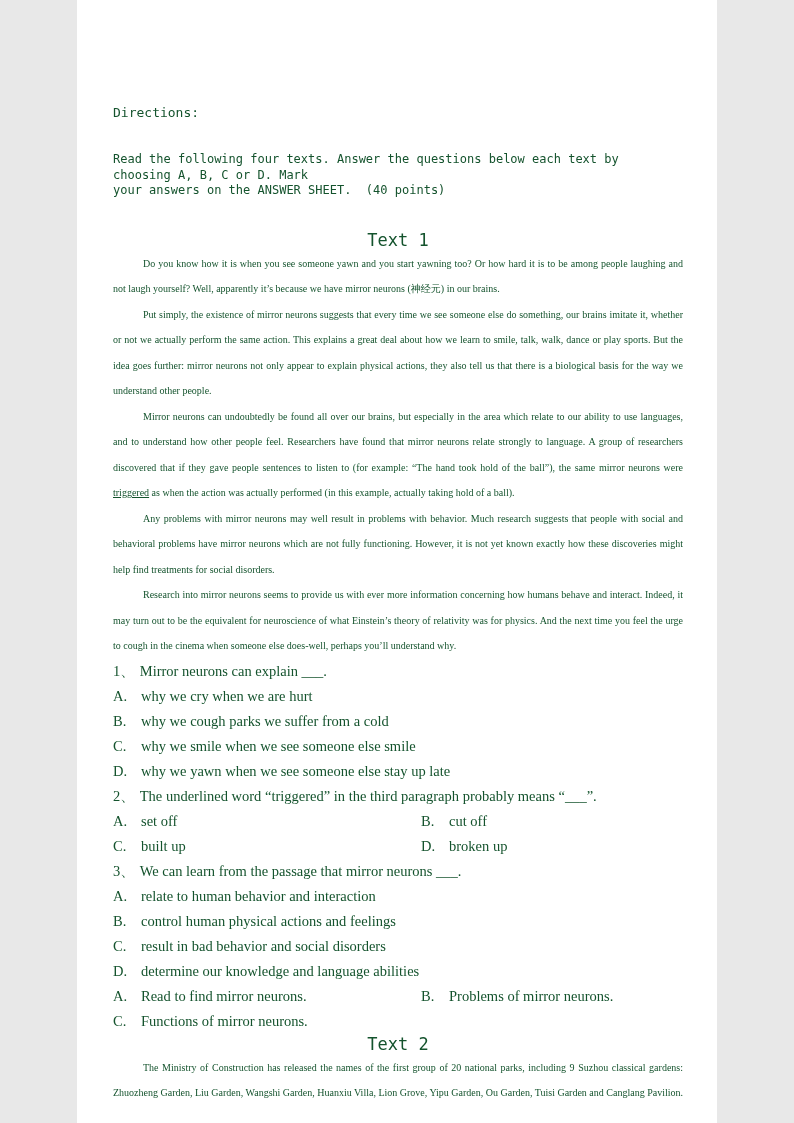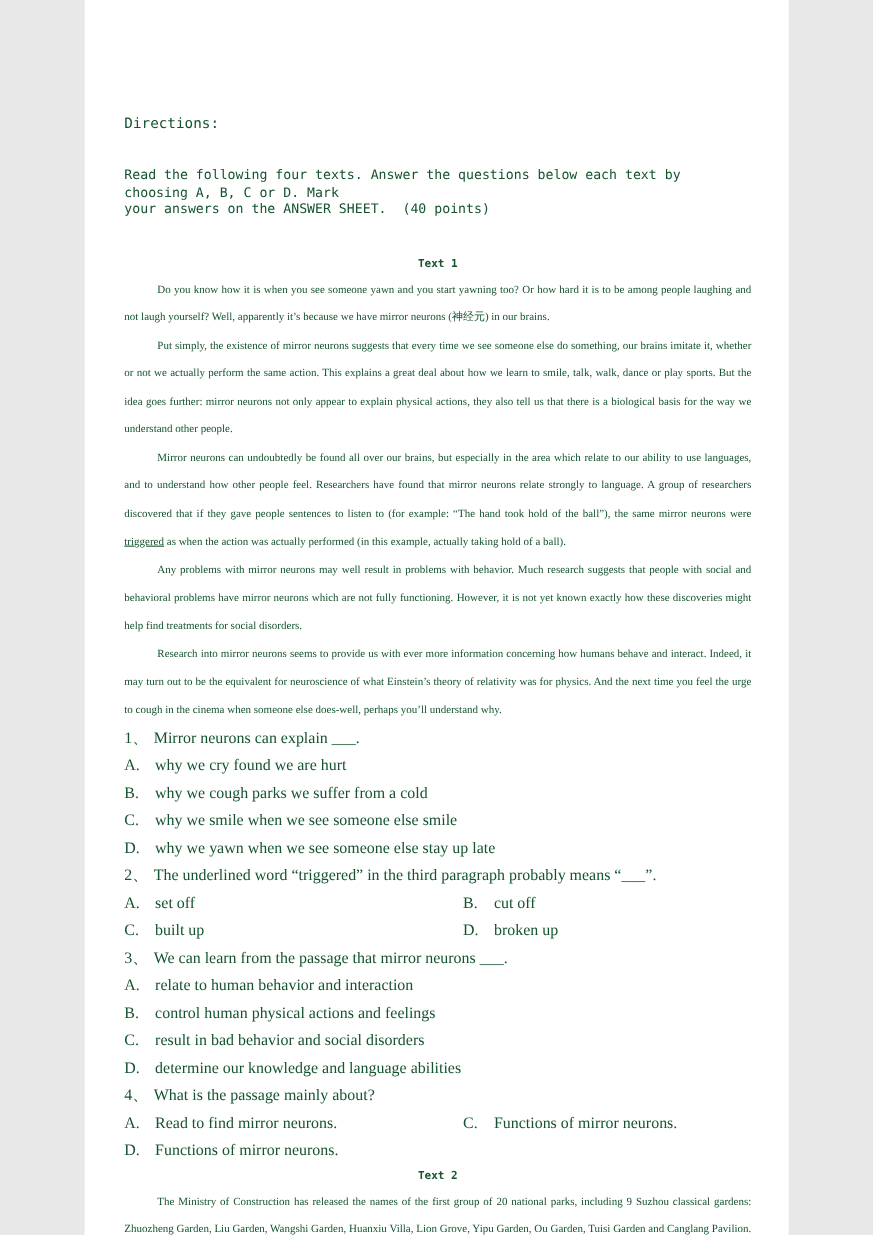--- a/index.html
+++ b/index.html
@@ -20,22 +20,22 @@
     line-height: 15.5px;
     white-space: pre-wrap;
   }
   .directions-heading {
     font-family: "DejaVu Sans Mono", monospace;
     font-size: 13px;
     line-height: 16px;
   }
   .section-heading {
     font-family: "DejaVu Sans Mono", monospace;
-    font-weight: bold;
-    font-size: 10px;
+    font-weight: normal;
+    font-size: 17px;
     line-height: 19px;
     text-align: center;
     margin: 1px 0;
   }
   .para {
     font-family: "Liberation Serif", serif;
     font-size: 10px;
     line-height: 25.5px;
     text-align: justify;
     text-indent: 30px;
@@ -68,21 +68,21 @@
       <p class="para"><span>Put simply, the existence of mirror neurons suggests that every time we see someone else do something, our brains imitate it, whether or not we actually perform the same action. This explains a great deal about how we learn to smile, talk, walk, dance or play sports. But the idea goes further: mirror neurons not only appear to explain physical actions, they also tell us that there is a biological basis for the way we understand other people.</span></p>
       <p class="para"><span>Mirror neurons can undoubtedly be found all over our brains, but especially in the area which relate to our ability to use languages, and to understand how other people feel. Researchers have found that mirror neurons relate strongly to language. A group of researchers discovered that if they gave people sentences to listen to (for example: “The hand took hold of the ball”), the same mirror neurons were </span><span class="u">triggered</span><span> as when the action was actually performed (in this example, actually taking hold of a ball).</span></p>
       <p class="para"><span>Any problems with mirror neurons may well result in problems with behavior. Much research suggests that people with social and behavioral problems have mirror neurons which are not fully functioning. However, it is not yet known exactly how these discoveries might help find treatments for social disorders.</span></p>
       <p class="para"><span>Research into mirror neurons seems to provide us with ever more information concerning how humans behave and interact. Indeed, it may turn out to be the equivalent for neuroscience of what Einstein’s theory of relativity was for physics. And the next time you feel the urge to cough in the cinema when someone else does-well, perhaps you’ll understand why.</span></p>
     </div>
 
   <div id="questions">
       <div class="question">
         <div class="q-stem"><span class="q-num">1、</span><span>Mirror neurons can explain ___.</span></div>
         <div class="options one-col">
-          <div class="option"><span class="opt-label">A.</span><span>why we cry found we are hurt</span></div>
+          <div class="option"><span class="opt-label">A.</span><span>why we cry when we are hurt</span></div>
           <div class="option"><span class="opt-label">B.</span><span>why we cough parks we suffer from a cold</span></div>
           <div class="option"><span class="opt-label">C.</span><span>why we smile when we see someone else smile</span></div>
           <div class="option"><span class="opt-label">D.</span><span>why we yawn when we see someone else stay up late</span></div>
         </div>
       </div>
       <div class="question">
         <div class="q-stem"><span class="q-num">2、</span><span>The underlined word “triggered” in the third paragraph probably means “___”.</span></div>
         <div class="options two-col">
           <div class="option"><span class="opt-label">A.</span><span>set off</span></div>
           <div class="option"><span class="opt-label">B.</span><span>cut off</span></div>
@@ -93,25 +93,24 @@
       <div class="question">
         <div class="q-stem"><span class="q-num">3、</span><span>We can learn from the passage that mirror neurons ___.</span></div>
         <div class="options one-col">
           <div class="option"><span class="opt-label">A.</span><span>relate to human behavior and interaction</span></div>
           <div class="option"><span class="opt-label">B.</span><span>control human physical actions and feelings</span></div>
           <div class="option"><span class="opt-label">C.</span><span>result in bad behavior and social disorders</span></div>
           <div class="option"><span class="opt-label">D.</span><span>determine our knowledge and language abilities</span></div>
         </div>
       </div>
       <div class="question">
-        <div class="q-stem"><span class="q-num">4、</span><span>What is the passage mainly about?</span></div>
         <div class="options two-col">
           <div class="option"><span class="opt-label">A.</span><span>Read to find mirror neurons.</span></div>
+          <div class="option"><span class="opt-label">B.</span><span>Problems of mirror neurons.</span></div>
           <div class="option"><span class="opt-label">C.</span><span>Functions of mirror neurons.</span></div>
-          <div class="option"><span class="opt-label">D.</span><span>Functions of mirror neurons.</span></div>
         </div>
       </div>
     </div>
 
   <div class="section-heading">Text 2</div>
   <div id="text2-paragraphs">
       <p class="para"><span>The Ministry of Construction has released the names of the first group of 20 national parks, including 9 Suzhou classical gardens: Zhuozheng Garden, Liu Garden, Wangshi Garden, Huanxiu Villa, Lion Grove, Yipu Garden, Ou Garden, Tuisi Garden and Canglang Pavilion.</span></p>
     </div>
 </div>
 

